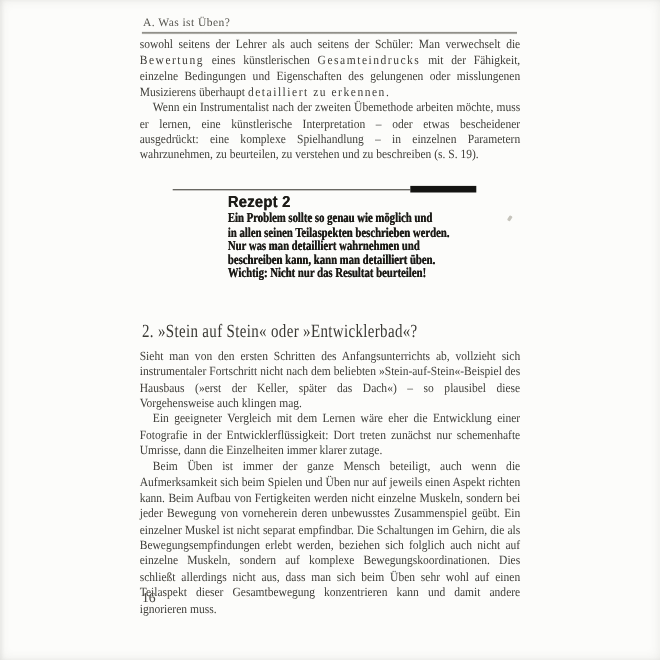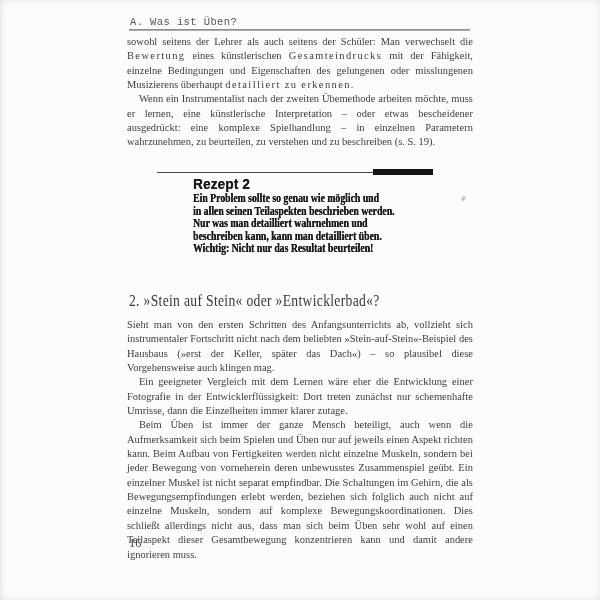--- a/index.html
+++ b/index.html
@@ -17,21 +17,20 @@
     background: var(--bg, #fcfcfa);
     box-shadow: inset 0 0 10px rgba(70,70,62,0.10), inset 2px 0 3px rgba(70,70,62,0.06);
   }
   .running-head {
     position: absolute;
     left: 130px;
     top: 16px;
     font-size: 10.5px;
     letter-spacing: 0.4px;
     color: var(--running, #56554f);
-    font-family: Liberation Mono, monospace;
   }
   .head-rule {
     position: absolute;
     left: 129px;
     top: 29px;
     width: 341px;
     height: 2px;
     background: linear-gradient(to bottom, #807f79, #bcbbb5);
   }
   .text-col {
@@ -70,21 +69,21 @@
     background: var(--rule-gray-dark, #45443f);
   }
   .recipe-rule-bar {
     position: absolute;
     left: 216px;
     top: 0;
     width: 60px;
     height: 5.5px;
     background: var(--rule-black, #141412);
   }
-  .recipe-content { margin-left: 36px; }
+  .recipe-content { margin-left: 50px; }
   .recipe-title {
     margin-top: 2px;
     font-family: "Liberation Sans", sans-serif;
     font-weight: 700;
     font-size: 14.5px;
     line-height: 14px;
     color: var(--recipe, #1c1b17);
     letter-spacing: 0.2px;
     transform: scaleX(0.93);
     transform-origin: left top;

